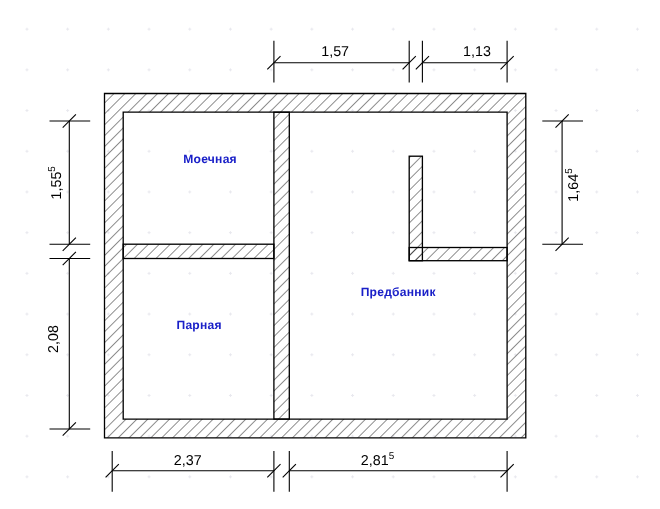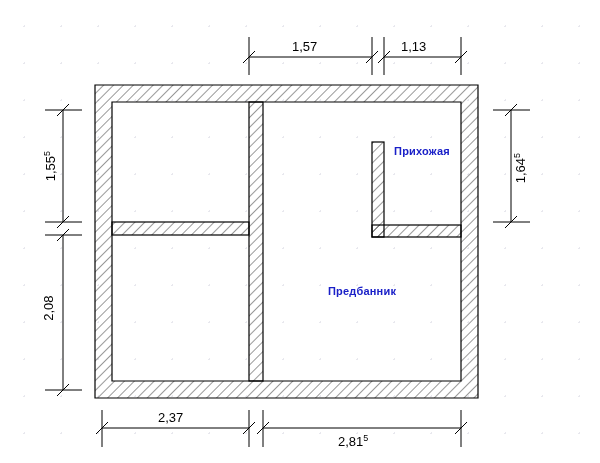--- a/index.html
+++ b/index.html
@@ -116,41 +116,46 @@
       <line x1="57" y1="396" x2="69" y2="384"></line>
 
       <line x1="511" y1="110" x2="511" y2="222"></line>
       <line x1="493" y1="110" x2="530" y2="110"></line>
       <line x1="493" y1="222" x2="530" y2="222"></line>
       <line x1="505" y1="116" x2="517" y2="104"></line>
       <line x1="505" y1="228" x2="517" y2="216"></line>
     </g>
   </svg>
 
+  <div class="room-label" style="left:131px; top:139px; width:120px;">
+    <div>Моечная</div>
+  </div>
 
   <div class="room-label" style="left:374px; top:145px; width:96px;">
-    <div>Прихожая</div>
   </div>
 
+  <div class="room-label" style="left:121px; top:290px; width:120px;">
+    <div>Парная</div>
+  </div>
 
-  <div class="room-label" style="left:272px; top:285px; width:180px;">
+  <div class="room-label" style="left:272px; top:260px; width:180px;">
     <div>Предбанник</div>
   </div>
 
   <div class="dim-text" style="left:292px; top:38px;">
     <span>1,57</span><sup></sup>
   </div>
-  <div class="dim-text" style="left:401px; top:38px;text-align:center;">
+  <div class="dim-text" style="left:421px; top:38px;text-align:center;">
     <span>1,13</span><sup></sup>
   </div>
 
   <div class="dim-text" style="left:158px; top:409px;">
     <span>2,37</span><sup></sup>
   </div>
-  <div class="dim-text" style="left:338px; top:409px;margin-top:24px;">
+  <div class="dim-text" style="left:328px; top:409px;">
     <span>2,81</span><sup>5</sup>
   </div>
 
   <div class="dim-text vert" style="left:20px; top:158px; width:60px; text-align:center;">
     <span>1,55</span><sup>5</sup>
   </div>
   <div class="dim-text vert" style="left:18px; top:300px; width:60px; text-align:center;">
     <span>2,08</span><sup></sup>
   </div>
 

